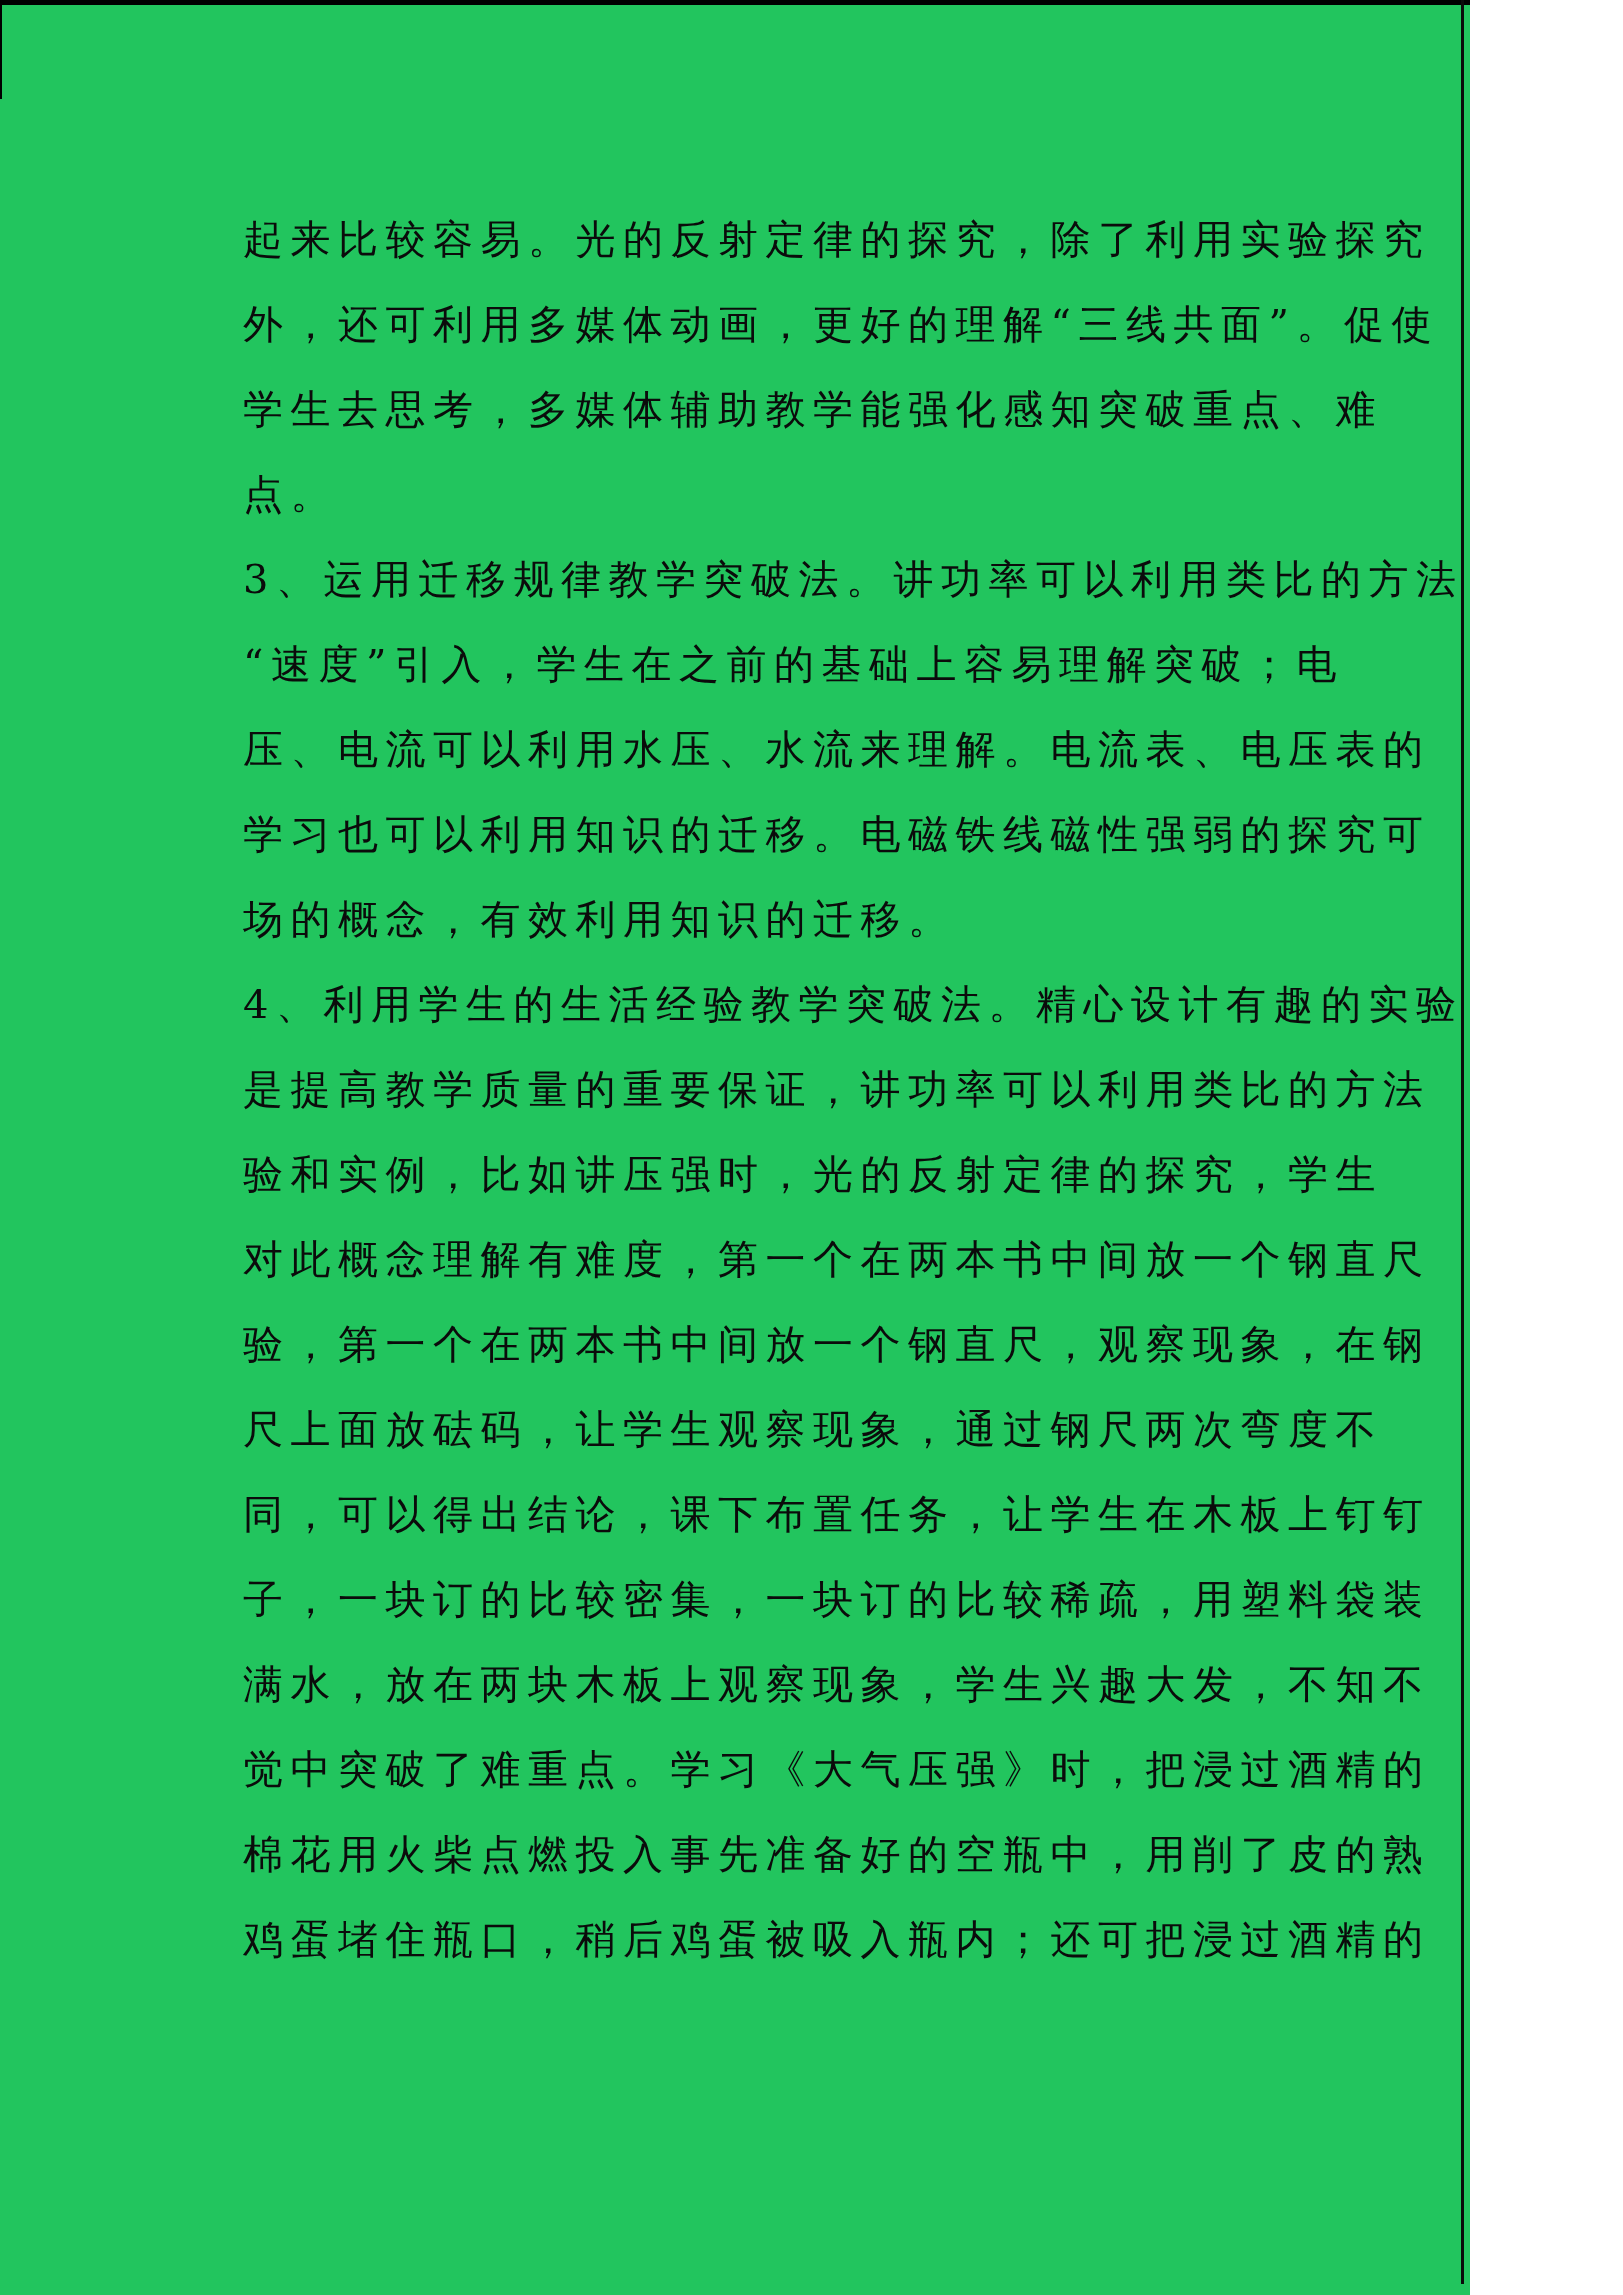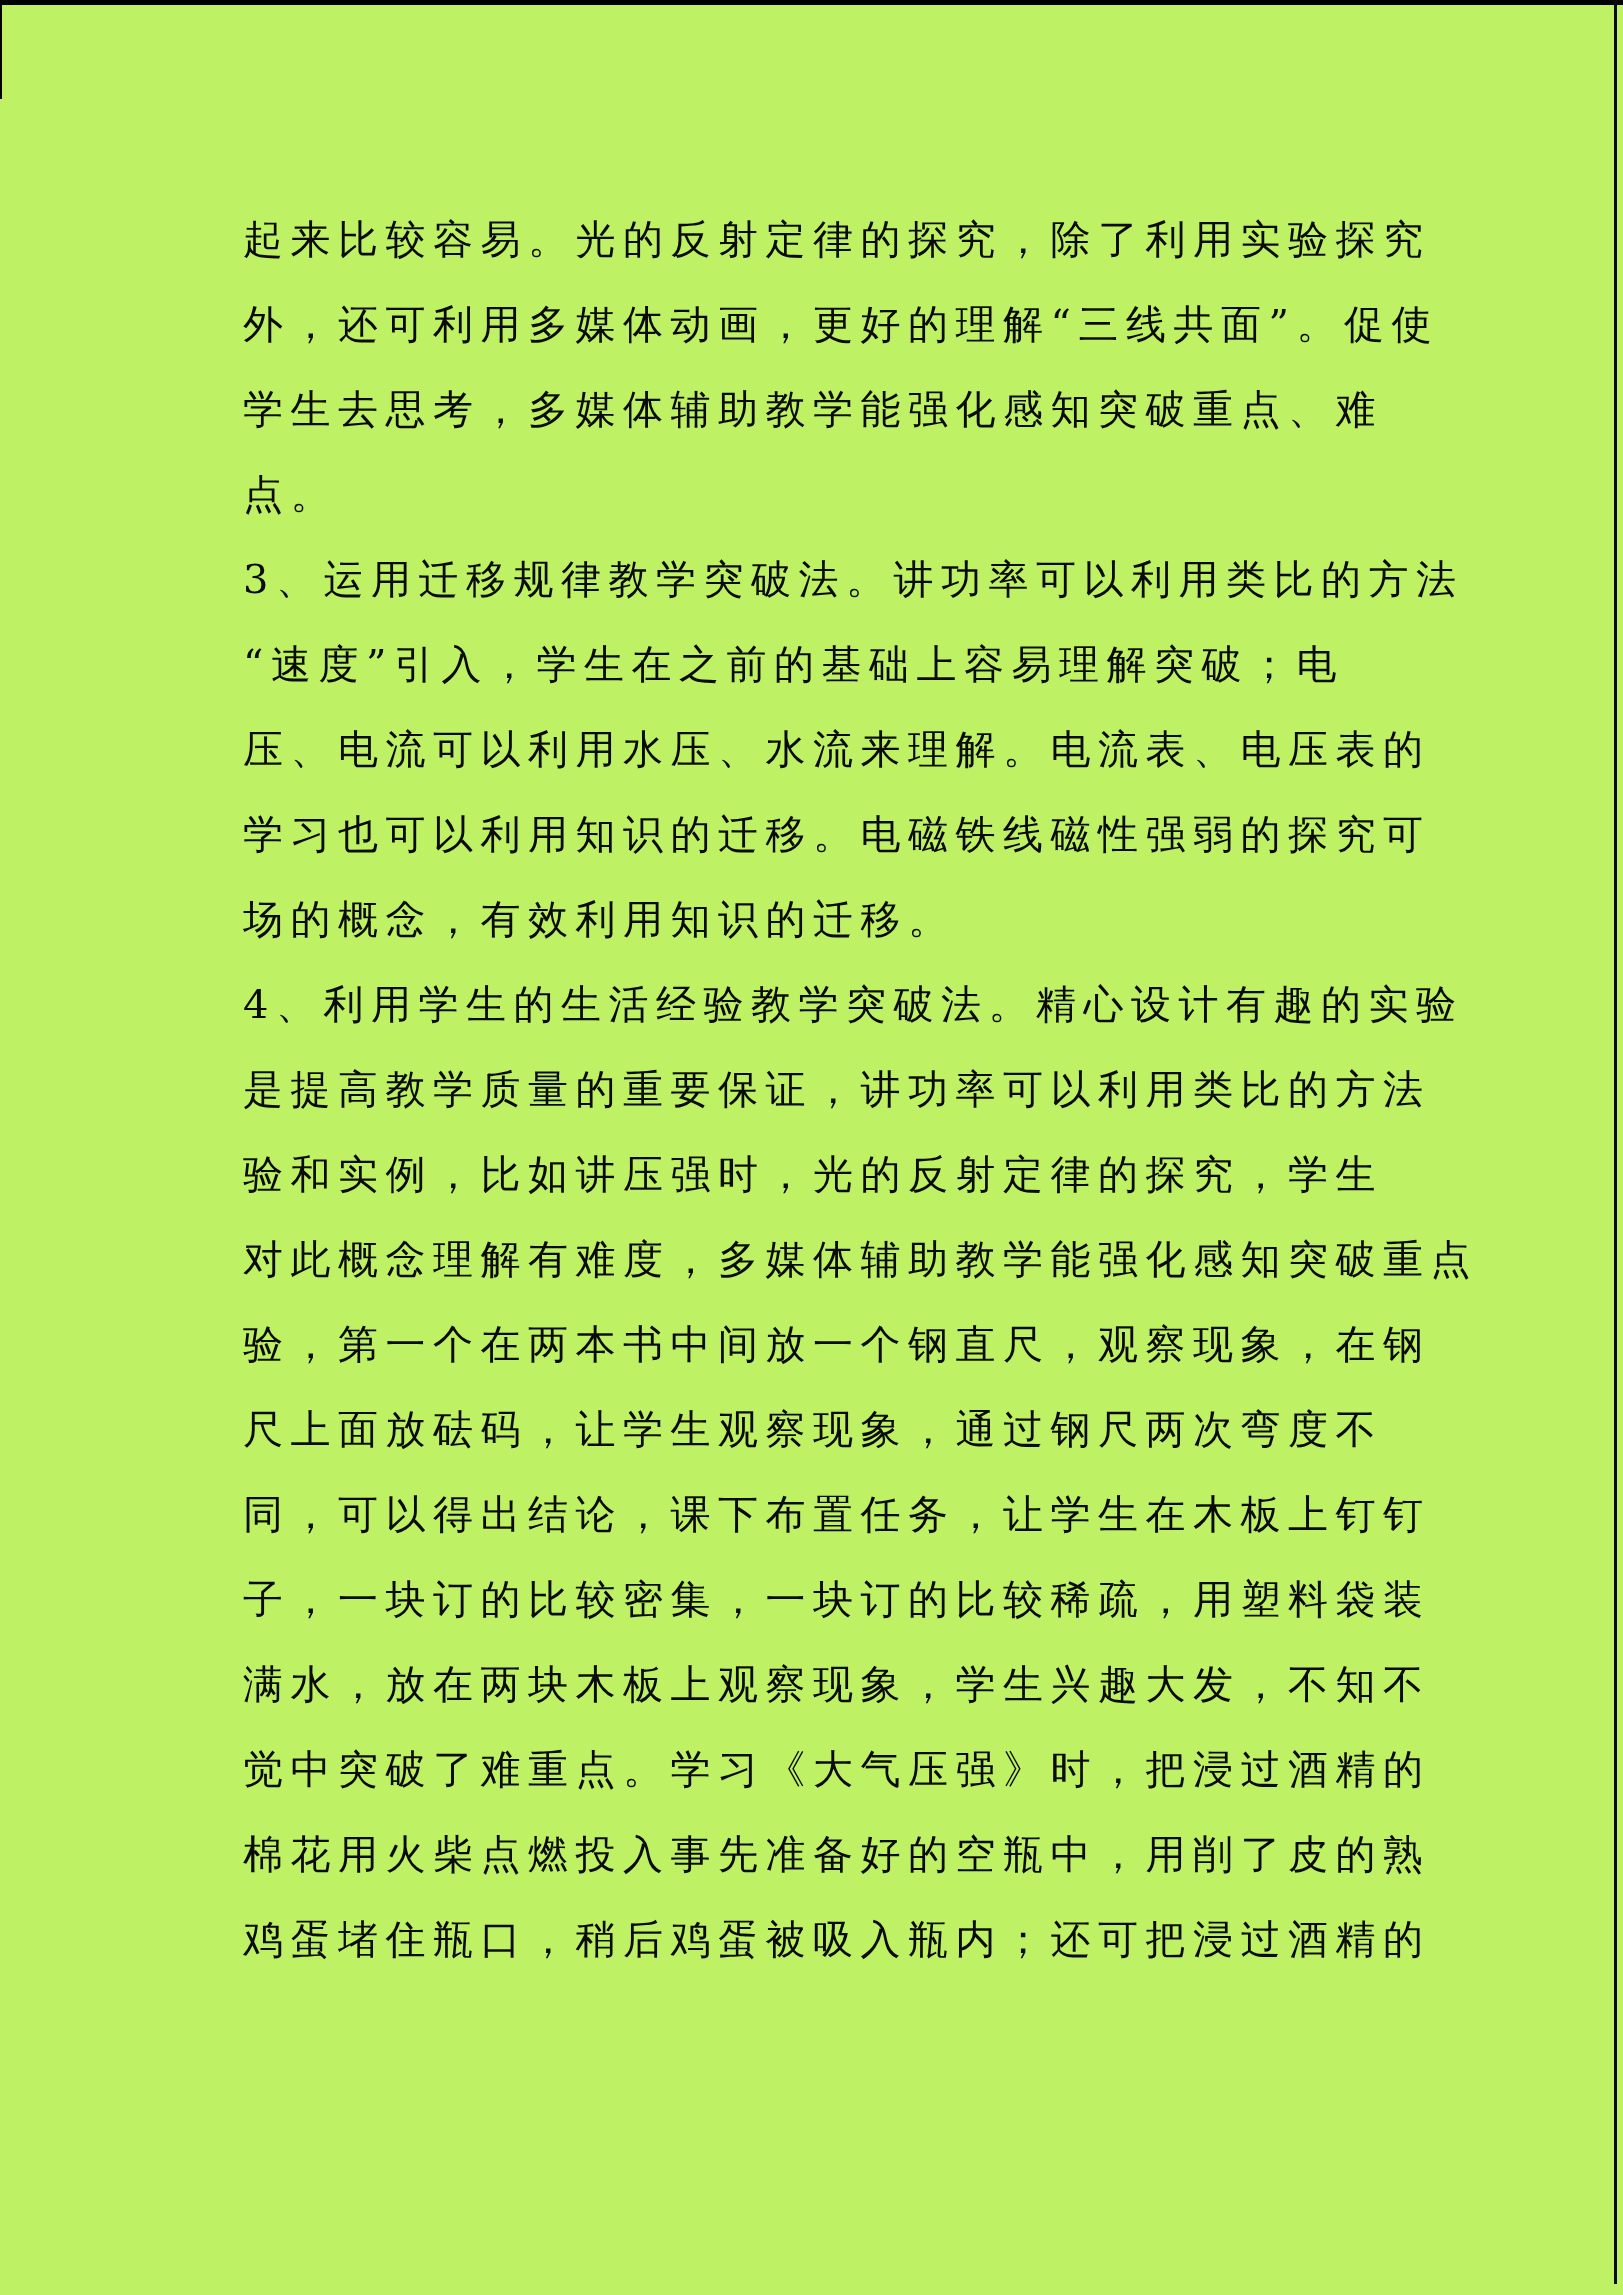--- a/index.html
+++ b/index.html
@@ -7,23 +7,23 @@
     padding: 0;
   }
   body {
     width: 1623px;
     height: 2295px;
     background: #ffffff;
     overflow: hidden;
   }
   .page {
     position: relative;
-    width: 1623px;
+    width: 1470px;
     height: 2295px;
-    background: #bef264;
+    background: #22c55e;
   }
   
   .top-edge {
     position: absolute;
     top: 0;
     left: 0;
     width: 100%;
     height: 4.8px;
     background: #000000;
   }
@@ -75,21 +75,21 @@
     <div class="line">学生去思考，多媒体辅助教学能强化感知突破重点、难</div>
     <div class="line">点。</div>
     <div class="line">3、运用迁移规律教学突破法。讲功率可以利用类比的方法</div>
     <div class="line">“速度”引入，学生在之前的基础上容易理解突破；电</div>
     <div class="line">压、电流可以利用水压、水流来理解。电流表、电压表的</div>
     <div class="line">学习也可以利用知识的迁移。电磁铁线磁性强弱的探究可</div>
     <div class="line">场的概念，有效利用知识的迁移。</div>
     <div class="line">4、利用学生的生活经验教学突破法。精心设计有趣的实验</div>
     <div class="line">是提高教学质量的重要保证，讲功率可以利用类比的方法</div>
     <div class="line">验和实例，比如讲压强时，光的反射定律的探究，学生</div>
-    <div class="line">对此概念理解有难度，多媒体辅助教学能强化感知突破重点</div>
+    <div class="line">对此概念理解有难度，第一个在两本书中间放一个钢直尺</div>
     <div class="line">验，第一个在两本书中间放一个钢直尺，观察现象，在钢</div>
     <div class="line">尺上面放砝码，让学生观察现象，通过钢尺两次弯度不</div>
     <div class="line">同，可以得出结论，课下布置任务，让学生在木板上钉钉</div>
     <div class="line">子，一块订的比较密集，一块订的比较稀疏，用塑料袋装</div>
     <div class="line">满水，放在两块木板上观察现象，学生兴趣大发，不知不</div>
     <div class="line">觉中突破了难重点。学习《大气压强》时，把浸过酒精的</div>
     <div class="line">棉花用火柴点燃投入事先准备好的空瓶中，用削了皮的熟</div>
     <div class="line">鸡蛋堵住瓶口，稍后鸡蛋被吸入瓶内；还可把浸过酒精的</div>
   </div>
 </div>

